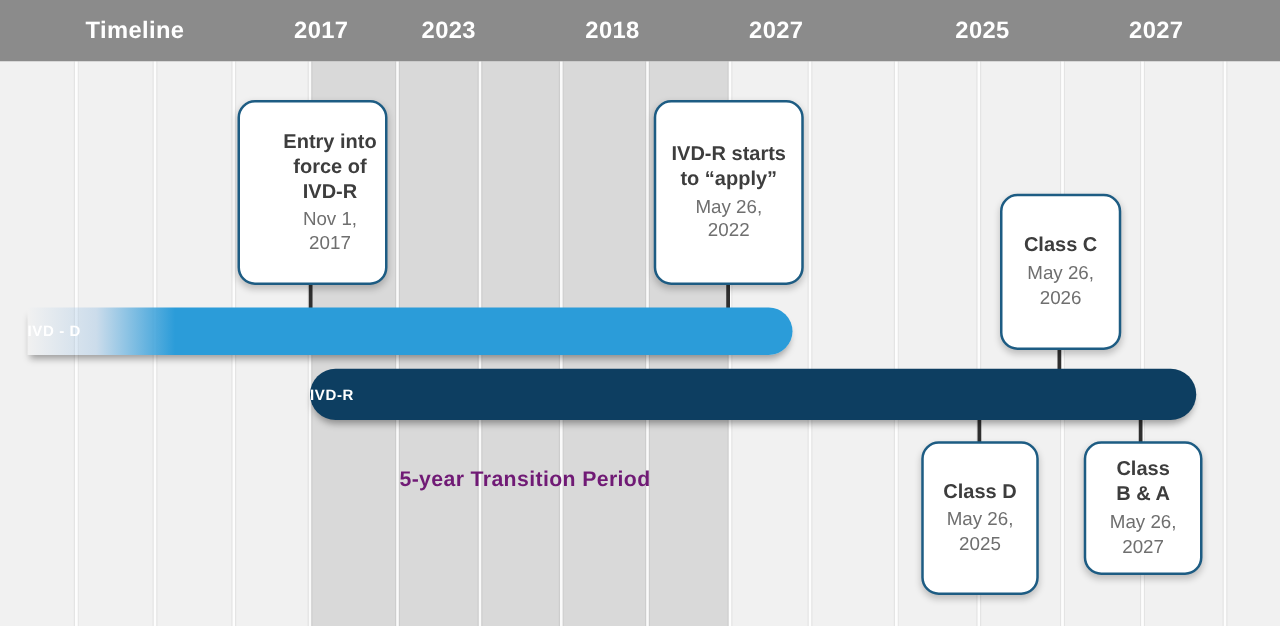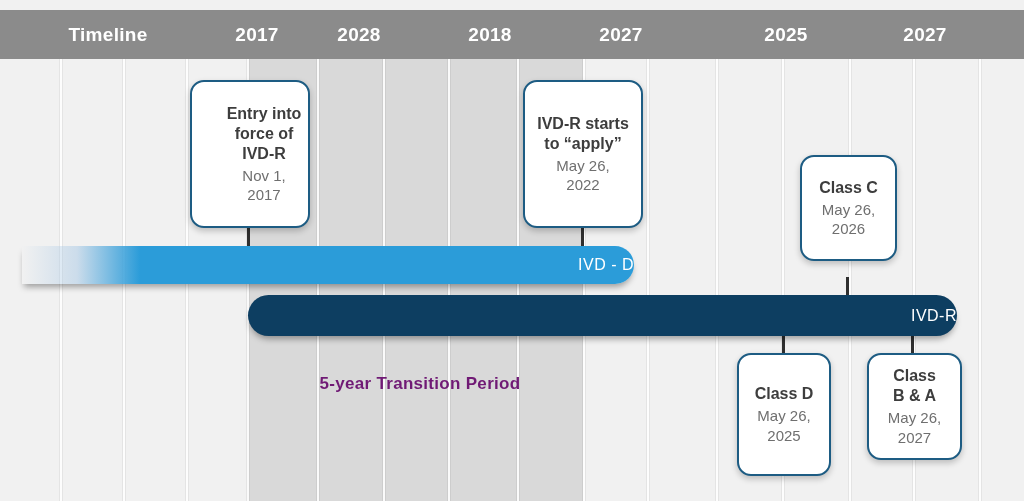--- a/index.html
+++ b/index.html
@@ -12,21 +12,20 @@
     font-family: "Liberation Sans", sans-serif;
   }
 
   
   .header {
     position: absolute;
     left: 0; top: 0;
     width: 100%; height: 49px;
     background: #8B8B8B;
     z-index: 5;
-    margin-top: 10px;
   }
   .header-label {
     position: absolute;
     top: 50%;
     transform: translate(-50%, -50%);
     color: #FFFFFF;
     font-weight: bold;
     font-size: 19px;
     letter-spacing: 0.3px;
     white-space: nowrap;
@@ -49,24 +48,24 @@
     background: rgba(255,255,255,0.85);
     box-shadow: -1px 0 0 rgba(0,0,0,0.05), 1px 0 0 rgba(0,0,0,0.05);
     z-index: 2;
   }
 
   
   .bar {
     position: absolute;
     display: flex;
     align-items: center;
-    justify-content: flex-end;
+    justify-content: flex-start;
     color: #FFFFFF;
-    font-weight: normal;
-    font-size: 16px;
+    font-weight: bold;
+    font-size: 12px;
     letter-spacing: 0.5px;
     z-index: 4;
   }
   .bar-ivdd {
     left: 22px; top: 246px;
     width: 612px; height: 38px;
     border-radius: 0 19px 19px 0;
     background: linear-gradient(90deg,
       rgba(255,255,255,0) 0px,
       rgba(173,203,230,0.55) 55px,
@@ -118,21 +117,21 @@
   }
   .box-date {
     white-space: pre-line;
     font-size: 15px;
     line-height: 1.3;
     color: #6F6F6F;
     margin-top: 2px;
   }
   .box-entry   { left: 190px; top: 80px;  width: 120px; height: 148px; padding-left: 28px; }
   .box-apply   { left: 523px; top: 80px;  width: 120px; height: 148px; }
-  .box-classc  { left: 800px; top: 155px; width: 97px;  height: 106px; }
+  .box-classc  { left: 800px; top: 155px; width: 97px;  height: 125px; }
   .box-classd  { left: 737px; top: 353px; width: 94px;  height: 123px; }
   .box-classba { left: 867px; top: 353px; width: 95px;  height: 107px; }
 
   
   .connector {
     position: absolute;
     width: 3px;
     background: #2F2F2F;
     z-index: 3;
   }
@@ -163,21 +162,21 @@
       <div class="gridline" style="left: 716px;"></div>
       <div class="gridline" style="left: 782px;"></div>
       <div class="gridline" style="left: 849px;"></div>
       <div class="gridline" style="left: 913px;"></div>
       <div class="gridline" style="left: 979px;"></div>
     </div>
 
   <div class="header">
     <span class="header-label" style="left:108px">Timeline</span>
     <span class="header-label" style="left:257px">2017</span>
-    <span class="header-label" style="left:359px">2028</span>
+    <span class="header-label" style="left:359px">2023</span>
     <span class="header-label" style="left:490px">2018</span>
     <span class="header-label" style="left:621px">2027</span>
     <span class="header-label" style="left:786px">2025</span>
     <span class="header-label" style="left:925px">2027</span>
   </div>
 
   <div class="connector conn-entry"></div>
   <div class="connector conn-apply"></div>
   <div class="connector conn-classc"></div>
   <div class="connector conn-classd"></div>

